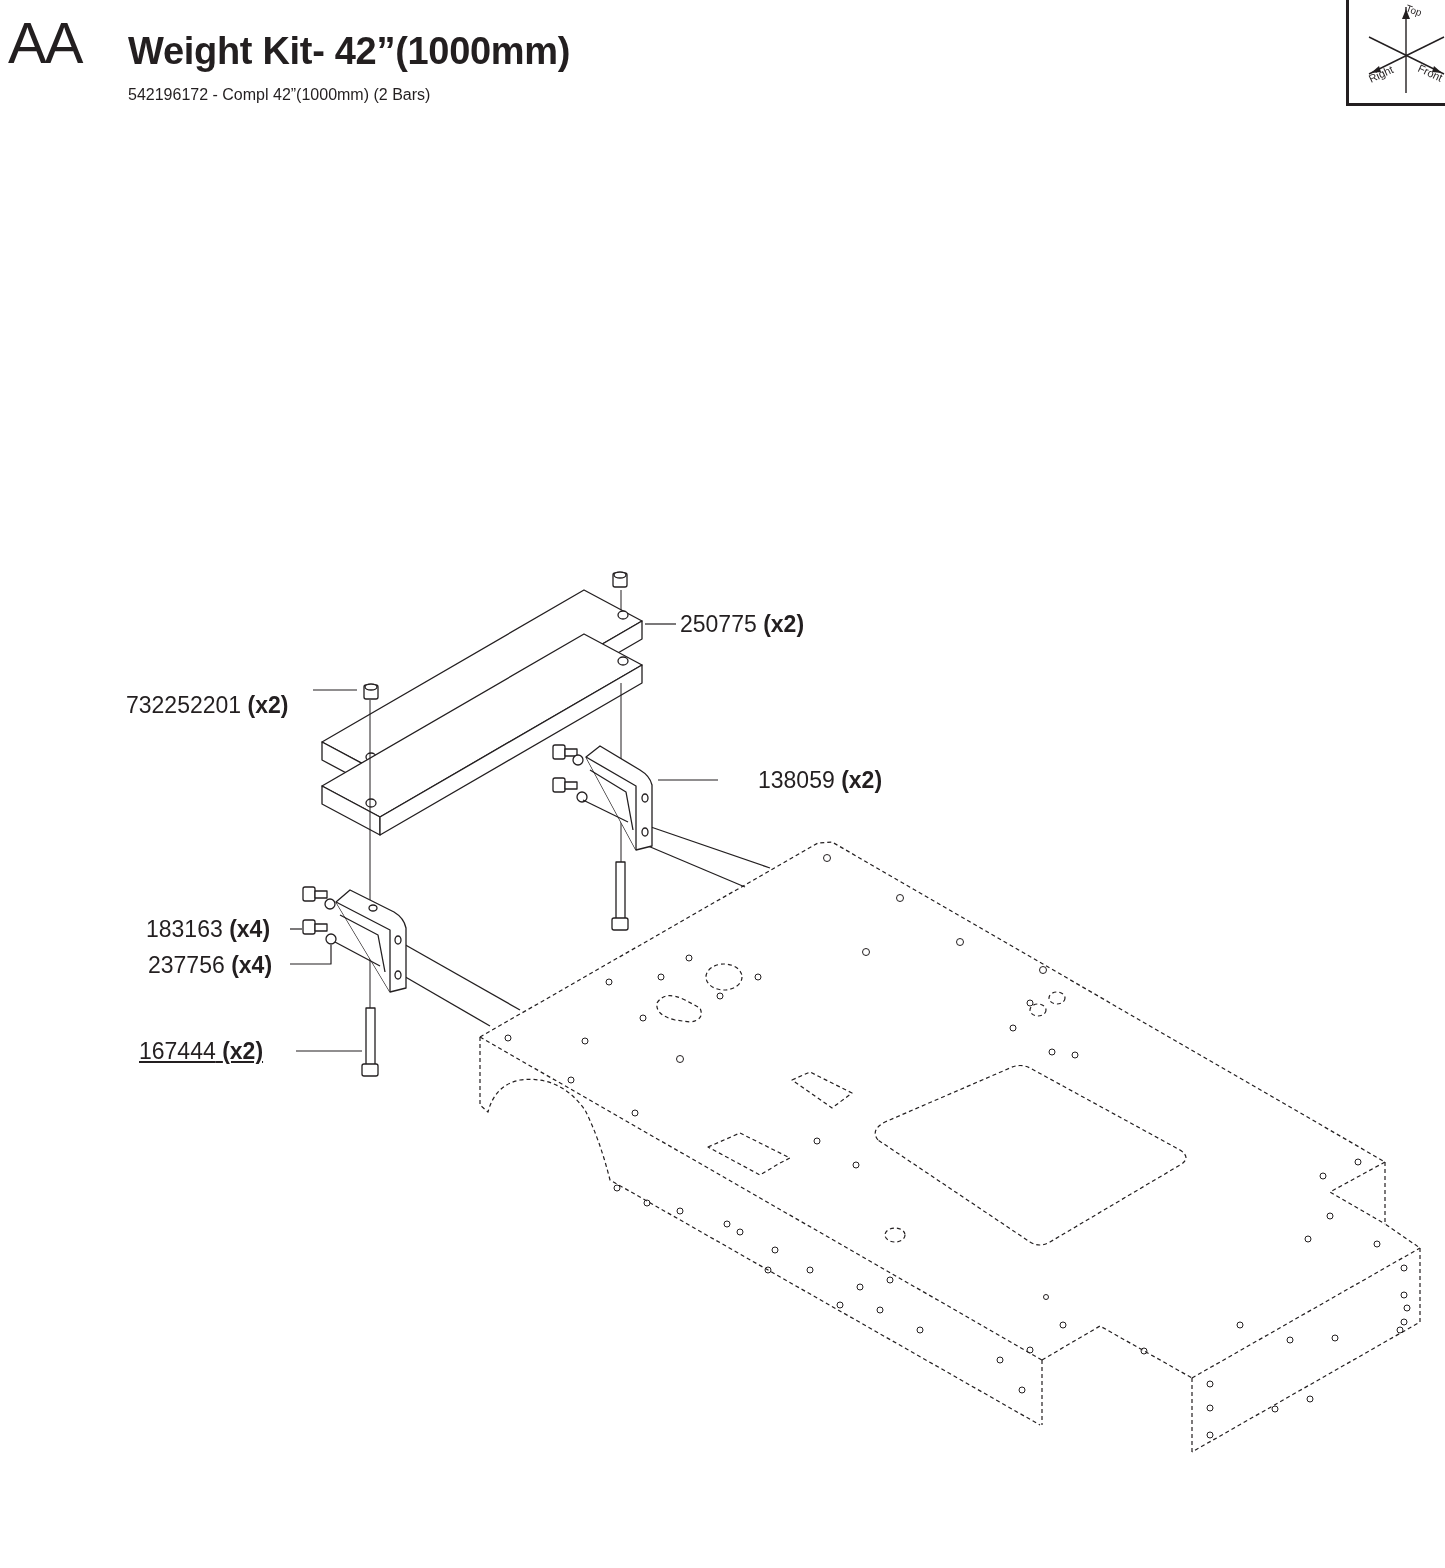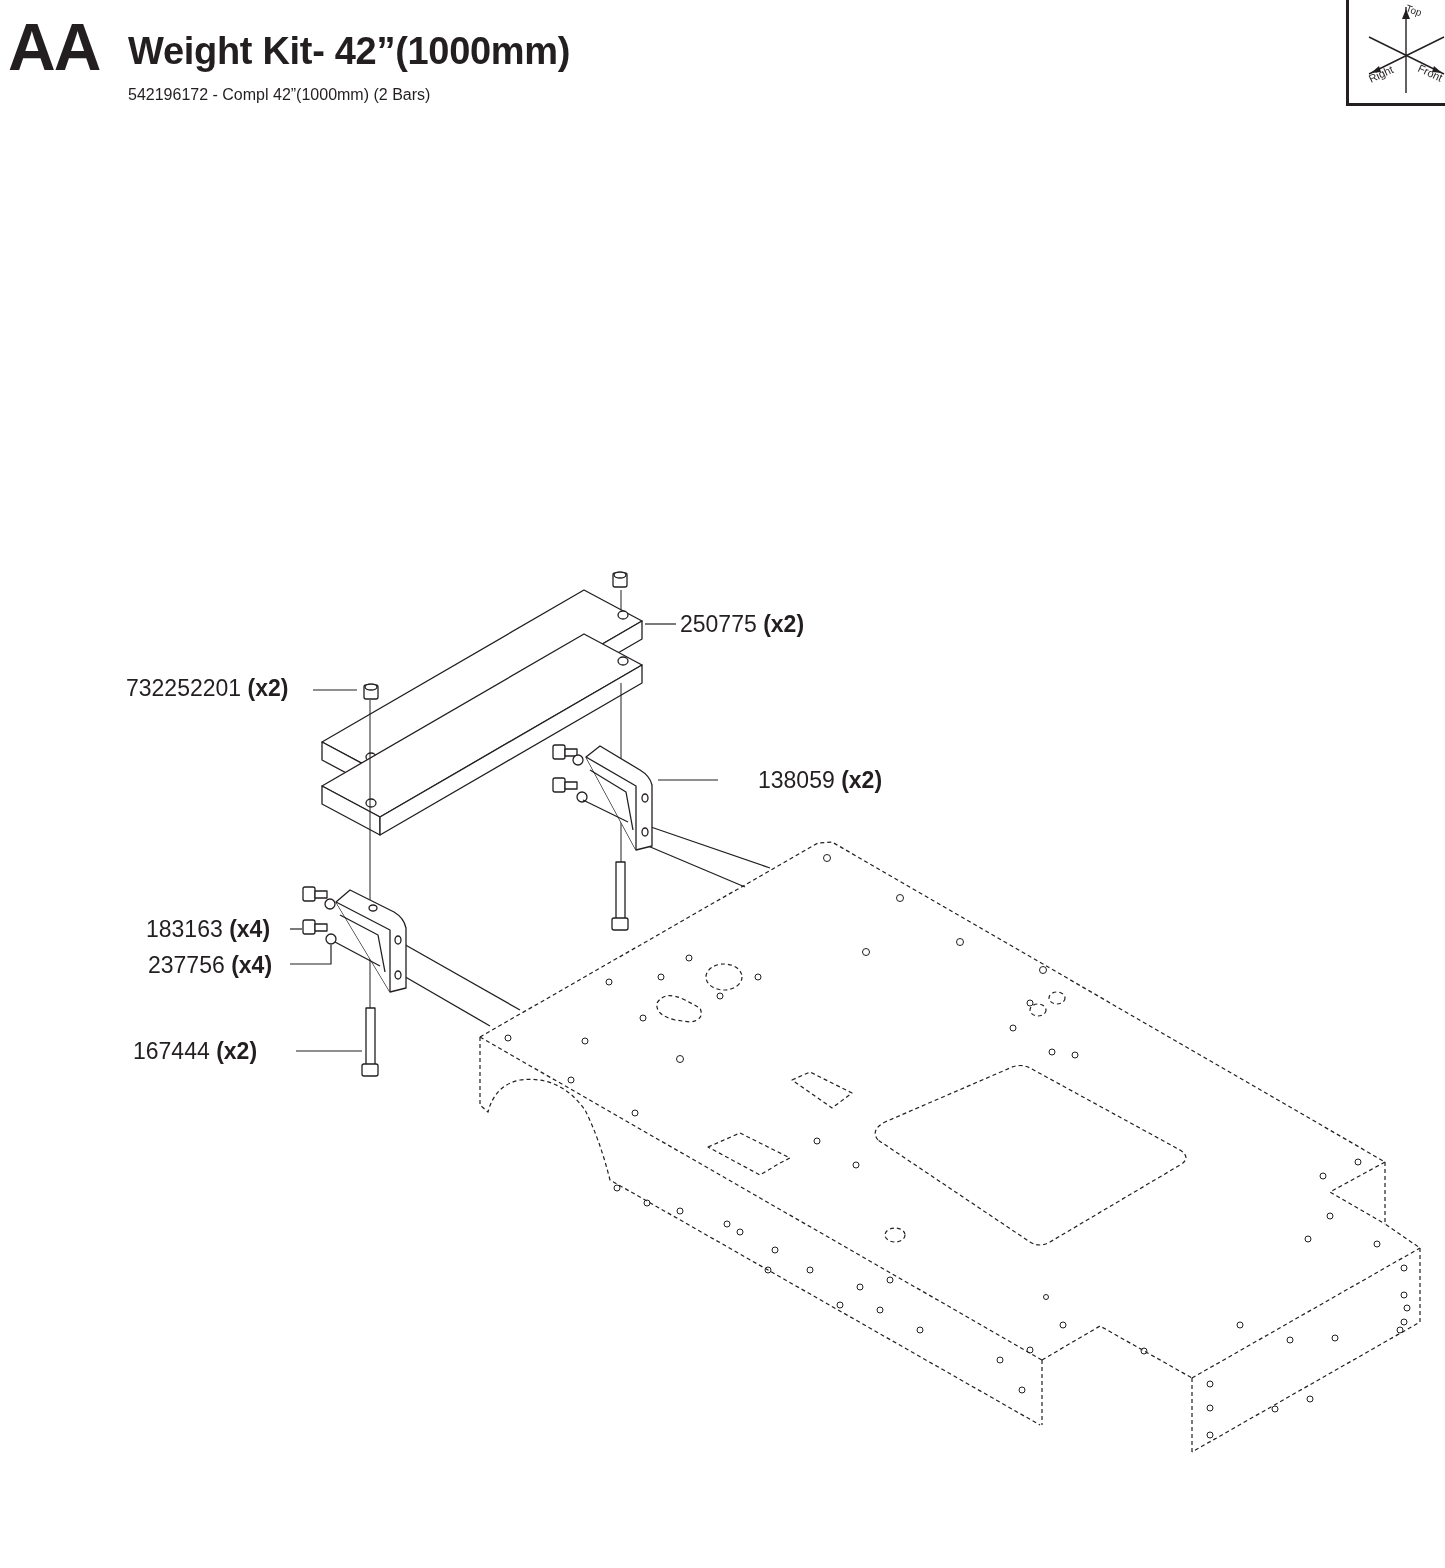--- a/index.html
+++ b/index.html
@@ -1,18 +1,18 @@
 <!DOCTYPE html>
 <html><head>
   <meta charset="utf-8">
   <style>
     html, body { margin: 0; padding: 0; background: #ffffff; }
     body { width: 1445px; height: 1568px; position: relative; overflow: hidden;
            font-family: "Liberation Sans", sans-serif; color: #231f20; }
-    .section-code { position: absolute; left: 8px; top: 14px; font-size: 66px; font-weight: bold;
+    .section-code { position: absolute; left: 8px; top: 14px; font-size: 58px; font-weight: normal;
                     letter-spacing: -2px; line-height: 1; }
     .title { position: absolute; left: 128px; top: 32px; font-size: 38px; font-weight: bold; line-height: 1; letter-spacing: -0.3px; }
     .subtitle { position: absolute; left: 128px; top: 87px; font-size: 16px; line-height: 1; }
     .orient { position: absolute; left: 1346px; top: -4px; width: 110px; height: 110px;
               border: 3px solid #231f20; box-sizing: border-box; background: #fff; }
     .orient svg { position: absolute; left: 0; top: 0; }
     .diagram { position: absolute; left: 0; top: 0; }
     .callout { position: absolute; font-size: 23px; line-height: 1; white-space: nowrap; }
     .callout .qty { font-weight: bold; text-align: right; }
   </style>
@@ -220,32 +220,32 @@
       <polyline points="290,964 331,964 331,945"></polyline>
       <line x1="296" y1="1051" x2="362" y2="1051"></line>
     </g>
   </g>
 </svg>
 
 <div class="callout" style="left:680px; top:613px;">
   <span>250775</span>
   <span class="qty">(x2)</span>
 </div>
-<div class="callout" style="left:126px; top:677px;">
+<div class="callout" style="left:126px; top:694px;">
   <span>732252201</span>
   <span class="qty">(x2)</span>
 </div>
 <div class="callout" style="left:724px; top:769px;margin-left:34px;">
   <span>138059</span>
   <span class="qty">(x2)</span>
 </div>
 <div class="callout" style="left:146px; top:918px;">
   <span>183163</span>
   <span class="qty">(x4)</span>
 </div>
 <div class="callout" style="left:148px; top:954px;">
   <span>237756</span>
   <span class="qty">(x4)</span>
 </div>
-<div class="callout" style="left:133px; top:1040px;">
+<div class="callout" style="left:139px; top:1040px;text-decoration:underline;">
   <span>167444</span>
   <span class="qty">(x2)</span>
 </div>
 
 </body></html>

